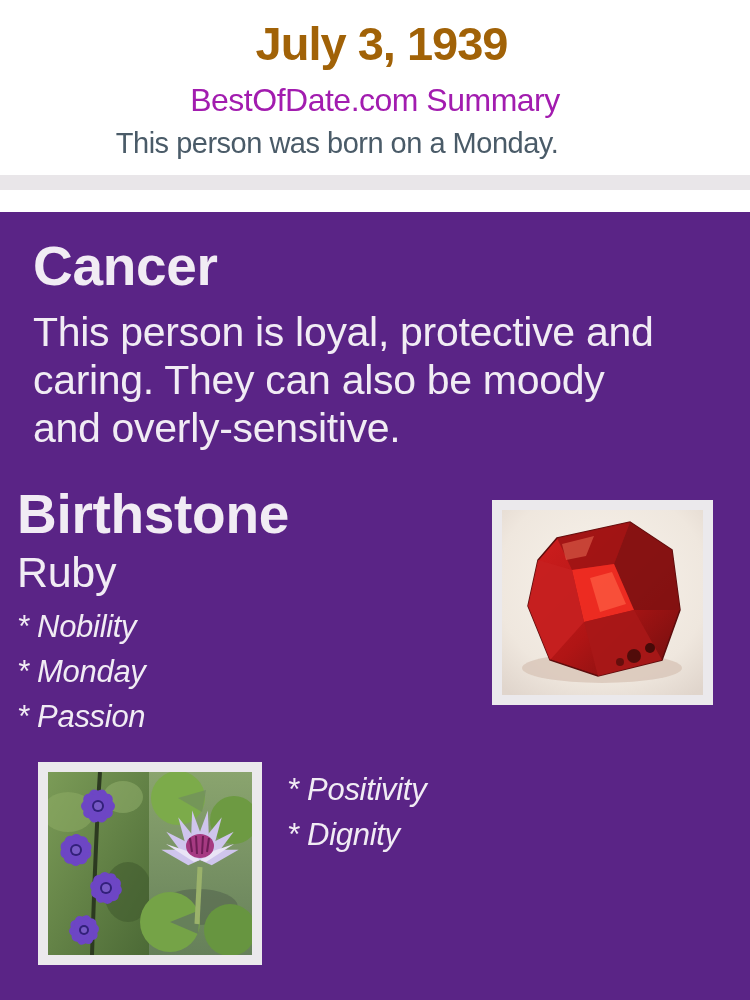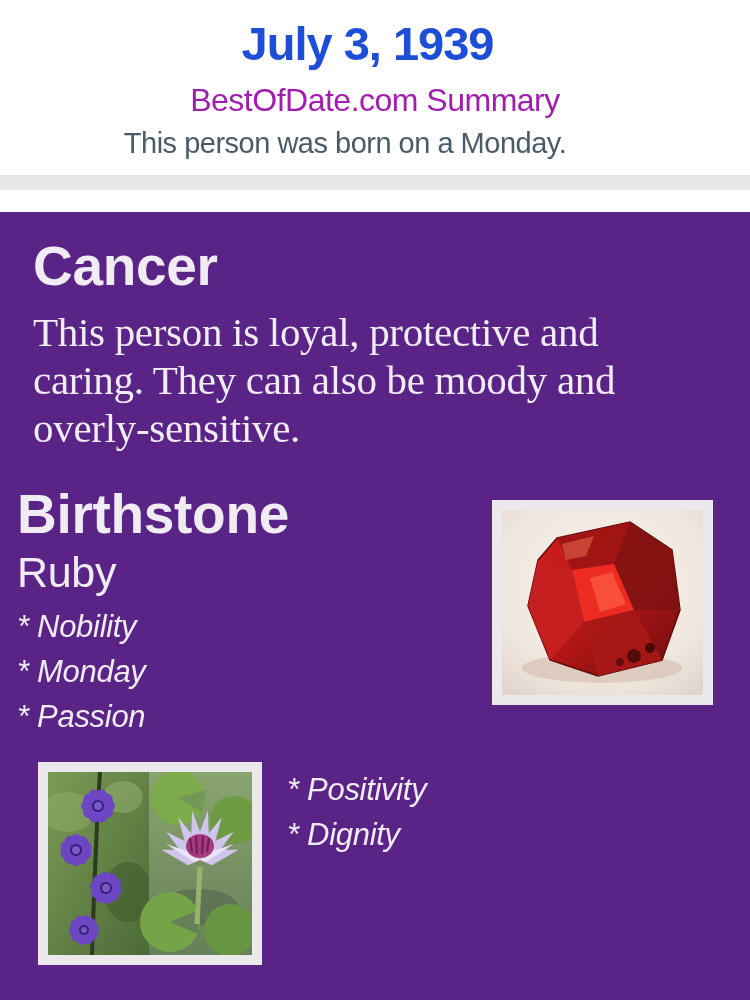--- a/index.html
+++ b/index.html
@@ -3,30 +3,30 @@
 <meta charset="utf-8">
 <style>
   html,body{margin:0;padding:0;}
   body{
     width:750px;height:1000px;position:relative;overflow:hidden;
     font-family:"Liberation Sans","DejaVu Sans",sans-serif;
     background:#ffffff;
   }
   
   .header{position:absolute;left:0;top:0;width:750px;height:175px;background:#ffffff;text-align:center;}
-  .date-title{position:absolute;left:0;top:16px;width:735px;font-size:47px;font-weight:700;color:#1d4ed8;letter-spacing:-1px;}
+  .date-title{position:absolute;left:0;top:16px;width:735px;font-size:47px;font-weight:700;color:#a16207;letter-spacing:-1px;padding-left:14px;}
   .site-title{position:absolute;left:0;top:82px;width:750px;font-size:32px;font-weight:400;color:#a21caf;letter-spacing:-0.5px;}
-  .born-note{position:absolute;left:0;top:127px;width:674px;font-size:29px;font-weight:400;color:#4a5b68;letter-spacing:-0.5px;padding-left:8px;}
+  .born-note{position:absolute;left:0;top:127px;width:674px;font-size:29px;font-weight:400;color:#4a5b68;letter-spacing:-0.5px;}
   
   .divider{position:absolute;left:0;top:175px;width:750px;height:15px;background:#e9e6e9;}
   
   .purple{position:absolute;left:0;top:190px;width:750px;height:810px;background:#5a2486;color:#f1ecf4;letter-spacing:-0.3px;margin-top:22px;}
   .section-heading{font-size:55px;font-weight:700;line-height:1.1;}
   .zodiac-sign{position:absolute;left:33px;top:24px;}
-  .zodiac-desc{position:absolute;left:33px;top:96px;width:645px;font-size:41px;line-height:48px;font-weight:400;font-family:Liberation Serif, serif;}
+  .zodiac-desc{position:absolute;left:33px;top:96px;width:645px;font-size:41px;line-height:48px;font-weight:400;}
   .birthstone-block{position:absolute;left:17px;top:272px;}
   .stone-name{font-size:43px;font-weight:400;line-height:1.2;margin-top:2px;}
   .trait{font-size:31px;font-weight:400;margin-top:13px;line-height:32px;font-style:italic;}
   .flower-block{position:absolute;left:285px;top:540px;}
   .flower-name{font-size:43px;font-weight:400;line-height:1.2;margin-top:2px;}
   .flower-block .trait{margin-left:2px;}
   .flower-block .trait:first-of-type{margin-top:22px;}
   
   .photo-frame{position:absolute;background:#ebe9ec;box-sizing:border-box;padding:10px;}
   .ruby-frame{left:492px;top:288px;width:221px;height:205px;}

